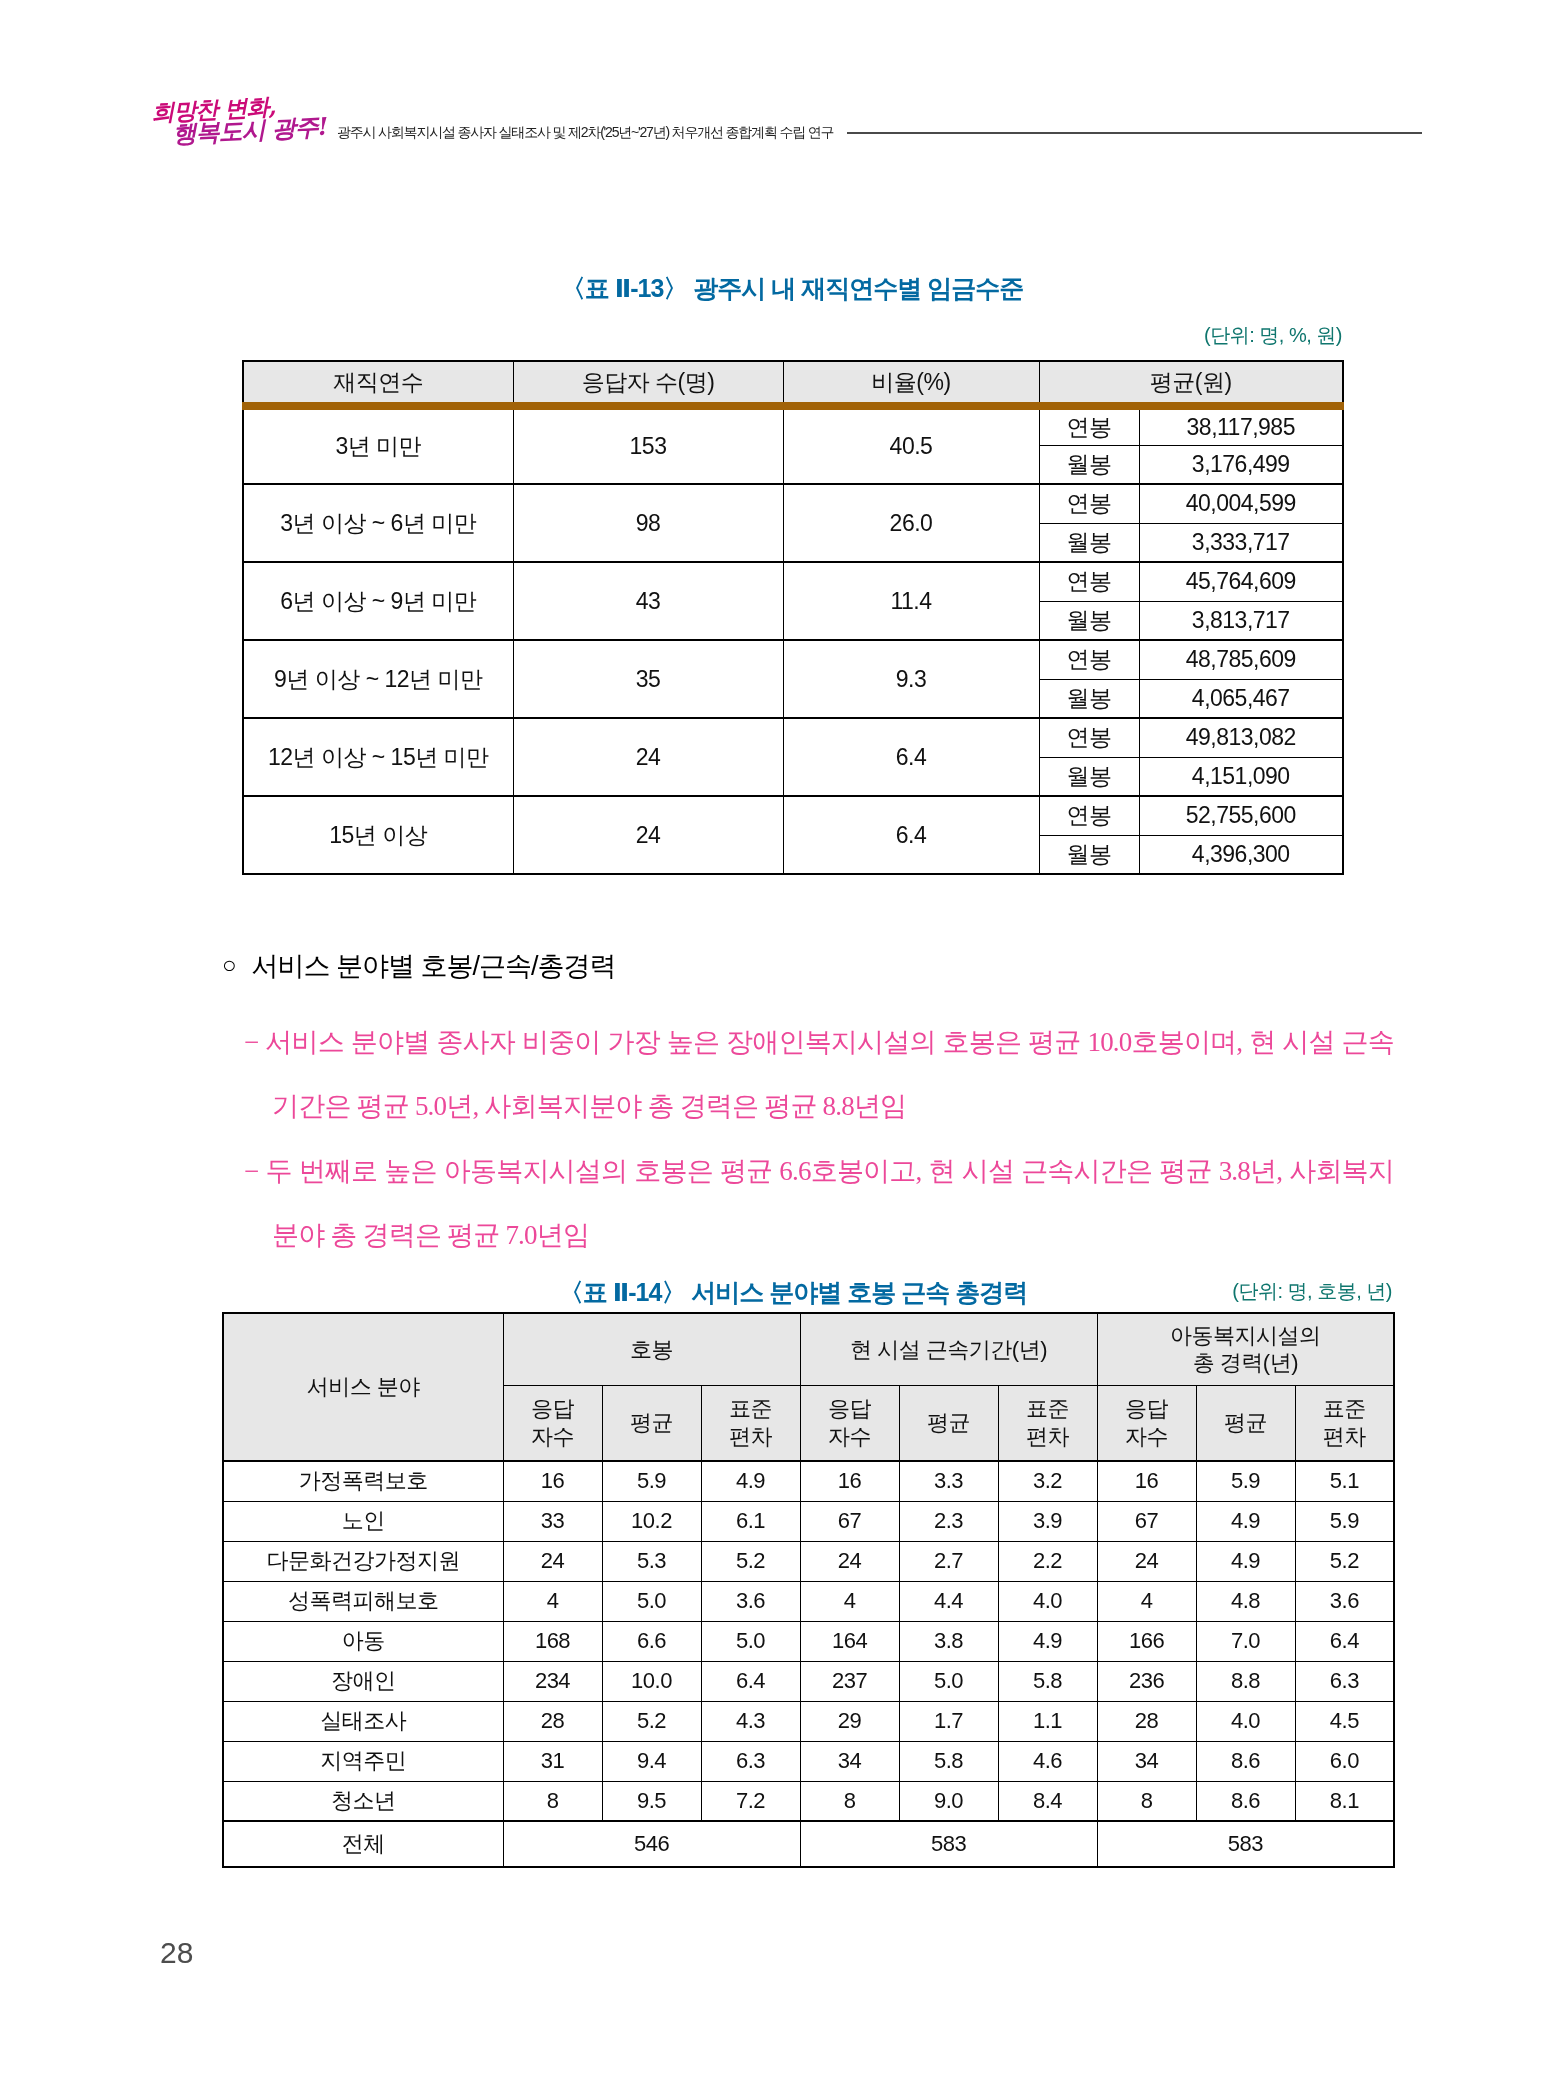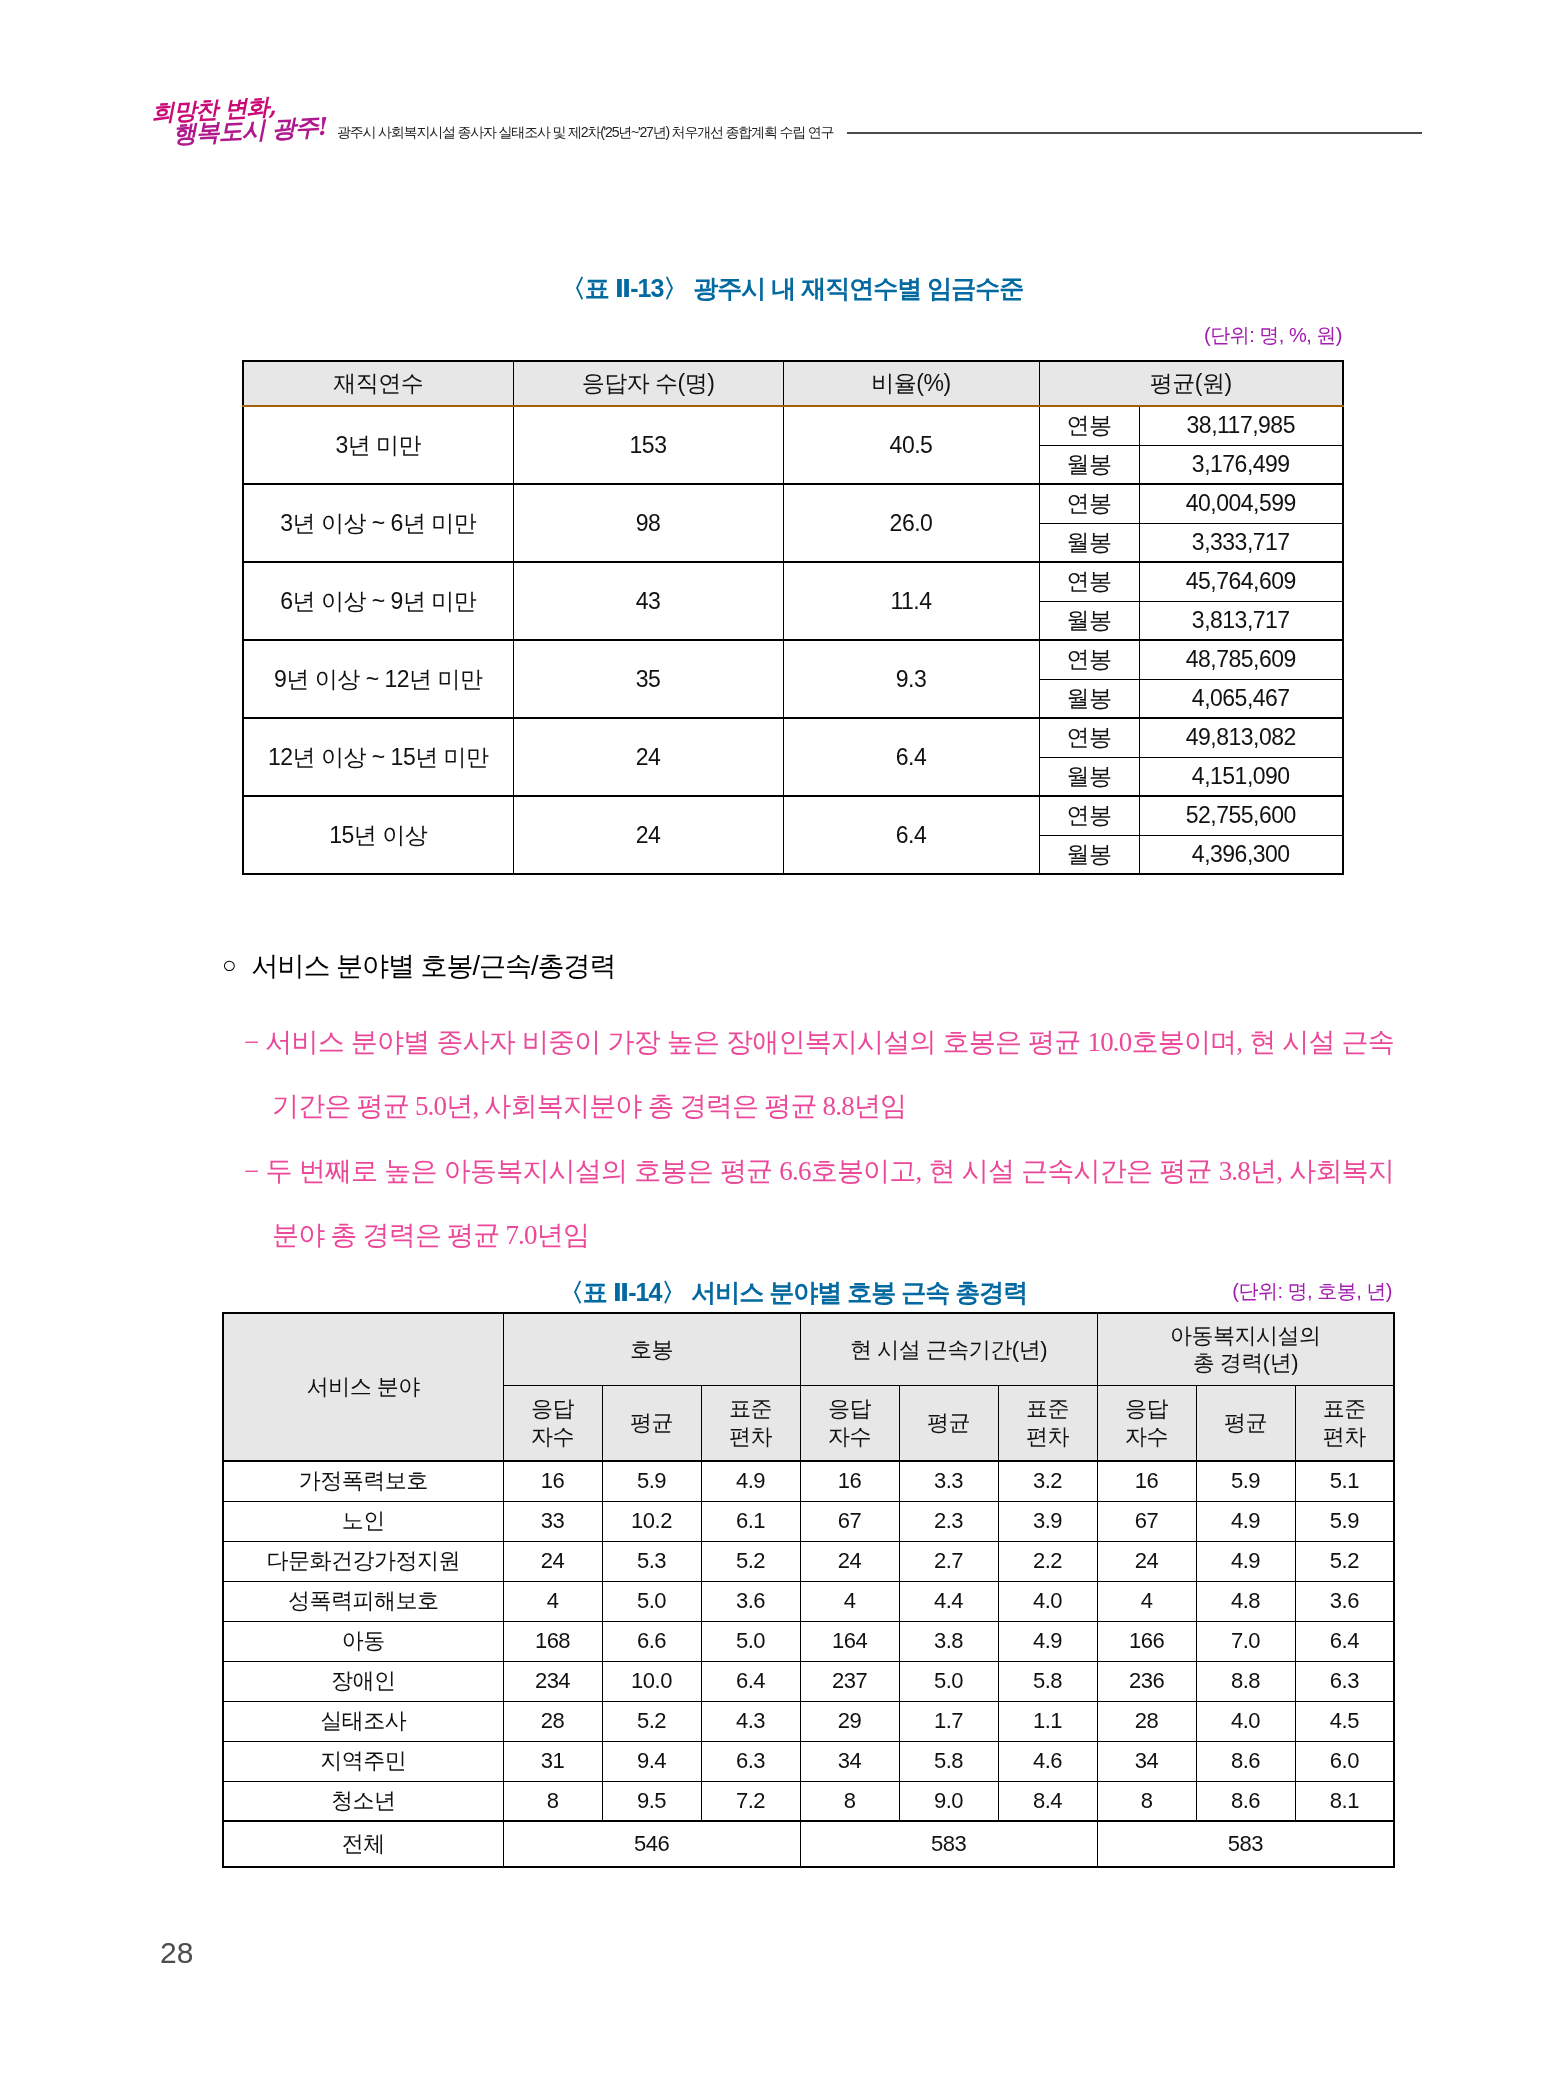--- a/index.html
+++ b/index.html
@@ -16,31 +16,31 @@
           font-weight:bold; font-style:italic; line-height:1.02; transform:rotate(-3deg); }
   .logo .l1 { font-size:23px; letter-spacing:-1px; }
   .logo .l2 { font-size:24px; margin-left:20px; color:#b0188e; letter-spacing:-1px; }
   .hdr-title { font-size:14px; letter-spacing:-1.2px; white-space:nowrap; margin-left:10px;
                padding-bottom:2px; color:#222; }
   .hdr-rule { flex:1 1 auto; height:2px; background:#4a4a4a; margin-left:14px; margin-bottom:10px; }
 
   
   .caption { position:absolute; font-size:25px; font-weight:bold; letter-spacing:-1px;
              text-align:center; color:#0369a1; }
-  .unit { position:absolute; font-size:20px; letter-spacing:-0.5px; color:#a21caf; text-align:right; }
+  .unit { position:absolute; font-size:20px; letter-spacing:-0.5px; color:#0f766e; text-align:right; }
 
   
   table { border-collapse:collapse; table-layout:fixed; }
   th, td { border:1px solid #000; text-align:center; vertical-align:middle;
            letter-spacing:-0.5px; font-weight:normal; overflow:hidden; }
 
   
   .t1 { position:absolute; top:360px; left:242px; width:1100px; border:2px solid #000; }
   .t1 th, .t1 td { font-size:23px; }
-  .t1 thead th { background:#e7e7e7; height:45px; border-bottom:2px solid #a16207; }
+  .t1 thead th { background:#e7e7e7; height:45px; border-bottom:8px solid #a16207; }
   .t1 td { height:39px; }
   .t1 tr.major td { border-top:2px solid #000; }
 
   
   .t2 { position:absolute; top:1312px; left:222px; width:1170px; border:2px solid #000; }
   .t2 th, .t2 td { font-size:22px; }
   .t2 thead th { background:#e7e7e7; white-space:pre-line; line-height:1.25; }
   .t2 thead tr:nth-child(1) th { height:72px; }
   .t2 thead tr:nth-child(2) th { height:76px; }
   .t2 thead tr:nth-child(2) th, .t2 thead th.svc { border-bottom:2px solid #000; }

